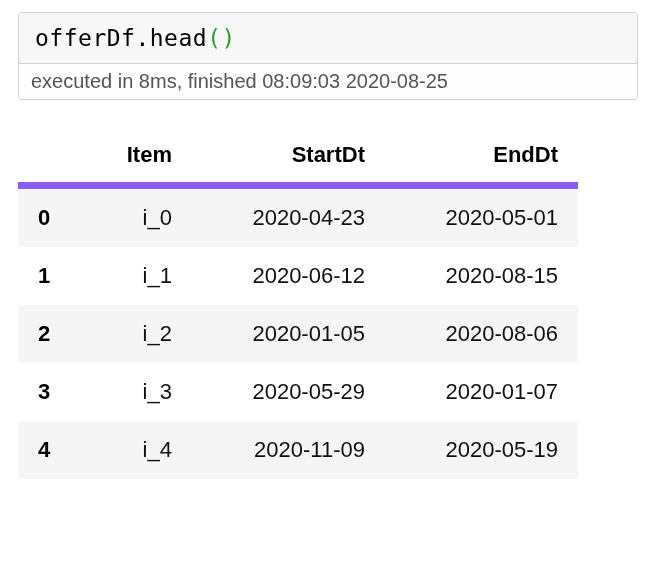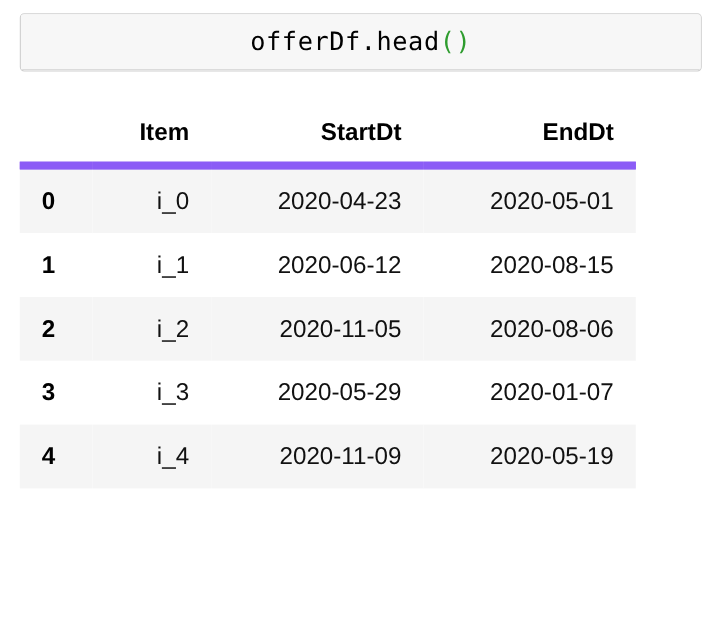--- a/index.html
+++ b/index.html
@@ -13,21 +13,20 @@
       width: 650px;
       height: 580px;
       padding: 12px 18px;
     }
     .code-cell {
       border: 1px solid #cfcfcf;
       border-radius: 4px;
       overflow: hidden;
       margin-bottom: 28px;
       width: 620px;
-      text-align: center;
     }
     .code-input {
       padding: 12px 16px;
       font-family: "Menlo", "Monaco", "Consolas", monospace;
       font-size: 23px;
       background: #f7f7f7;
       border-bottom: 1px solid #cfcfcf;
       letter-spacing: 0.5px;
     }
     .code-input .paren {
@@ -70,20 +69,21 @@
     }
     .dataframe tbody tr:nth-child(even) {
       background: #fff;
     }
   </style>
 </head>
 <body>
 
 <div class="code-cell">
   <div class="code-input"><span>offerDf.head</span><span class="paren">(</span><span class="paren">)</span></div>
+  <div class="exec-status">executed in 8ms, finished 08:09:03 2020-08-25</div>
 </div>
 
 <table class="dataframe">
   <thead>
     <tr>
       <th class="index-col"></th>
       <th>Item</th>
       <th>StartDt</th>
       <th>EndDt</th>
     </tr>
@@ -97,21 +97,21 @@
     </tr>
     <tr>
       <th>1</th>
       <td>i_1</td>
       <td>2020-06-12</td>
       <td>2020-08-15</td>
     </tr>
     <tr>
       <th>2</th>
       <td>i_2</td>
-      <td>2020-11-05</td>
+      <td>2020-01-05</td>
       <td>2020-08-06</td>
     </tr>
     <tr>
       <th>3</th>
       <td>i_3</td>
       <td>2020-05-29</td>
       <td>2020-01-07</td>
     </tr>
     <tr>
       <th>4</th>

